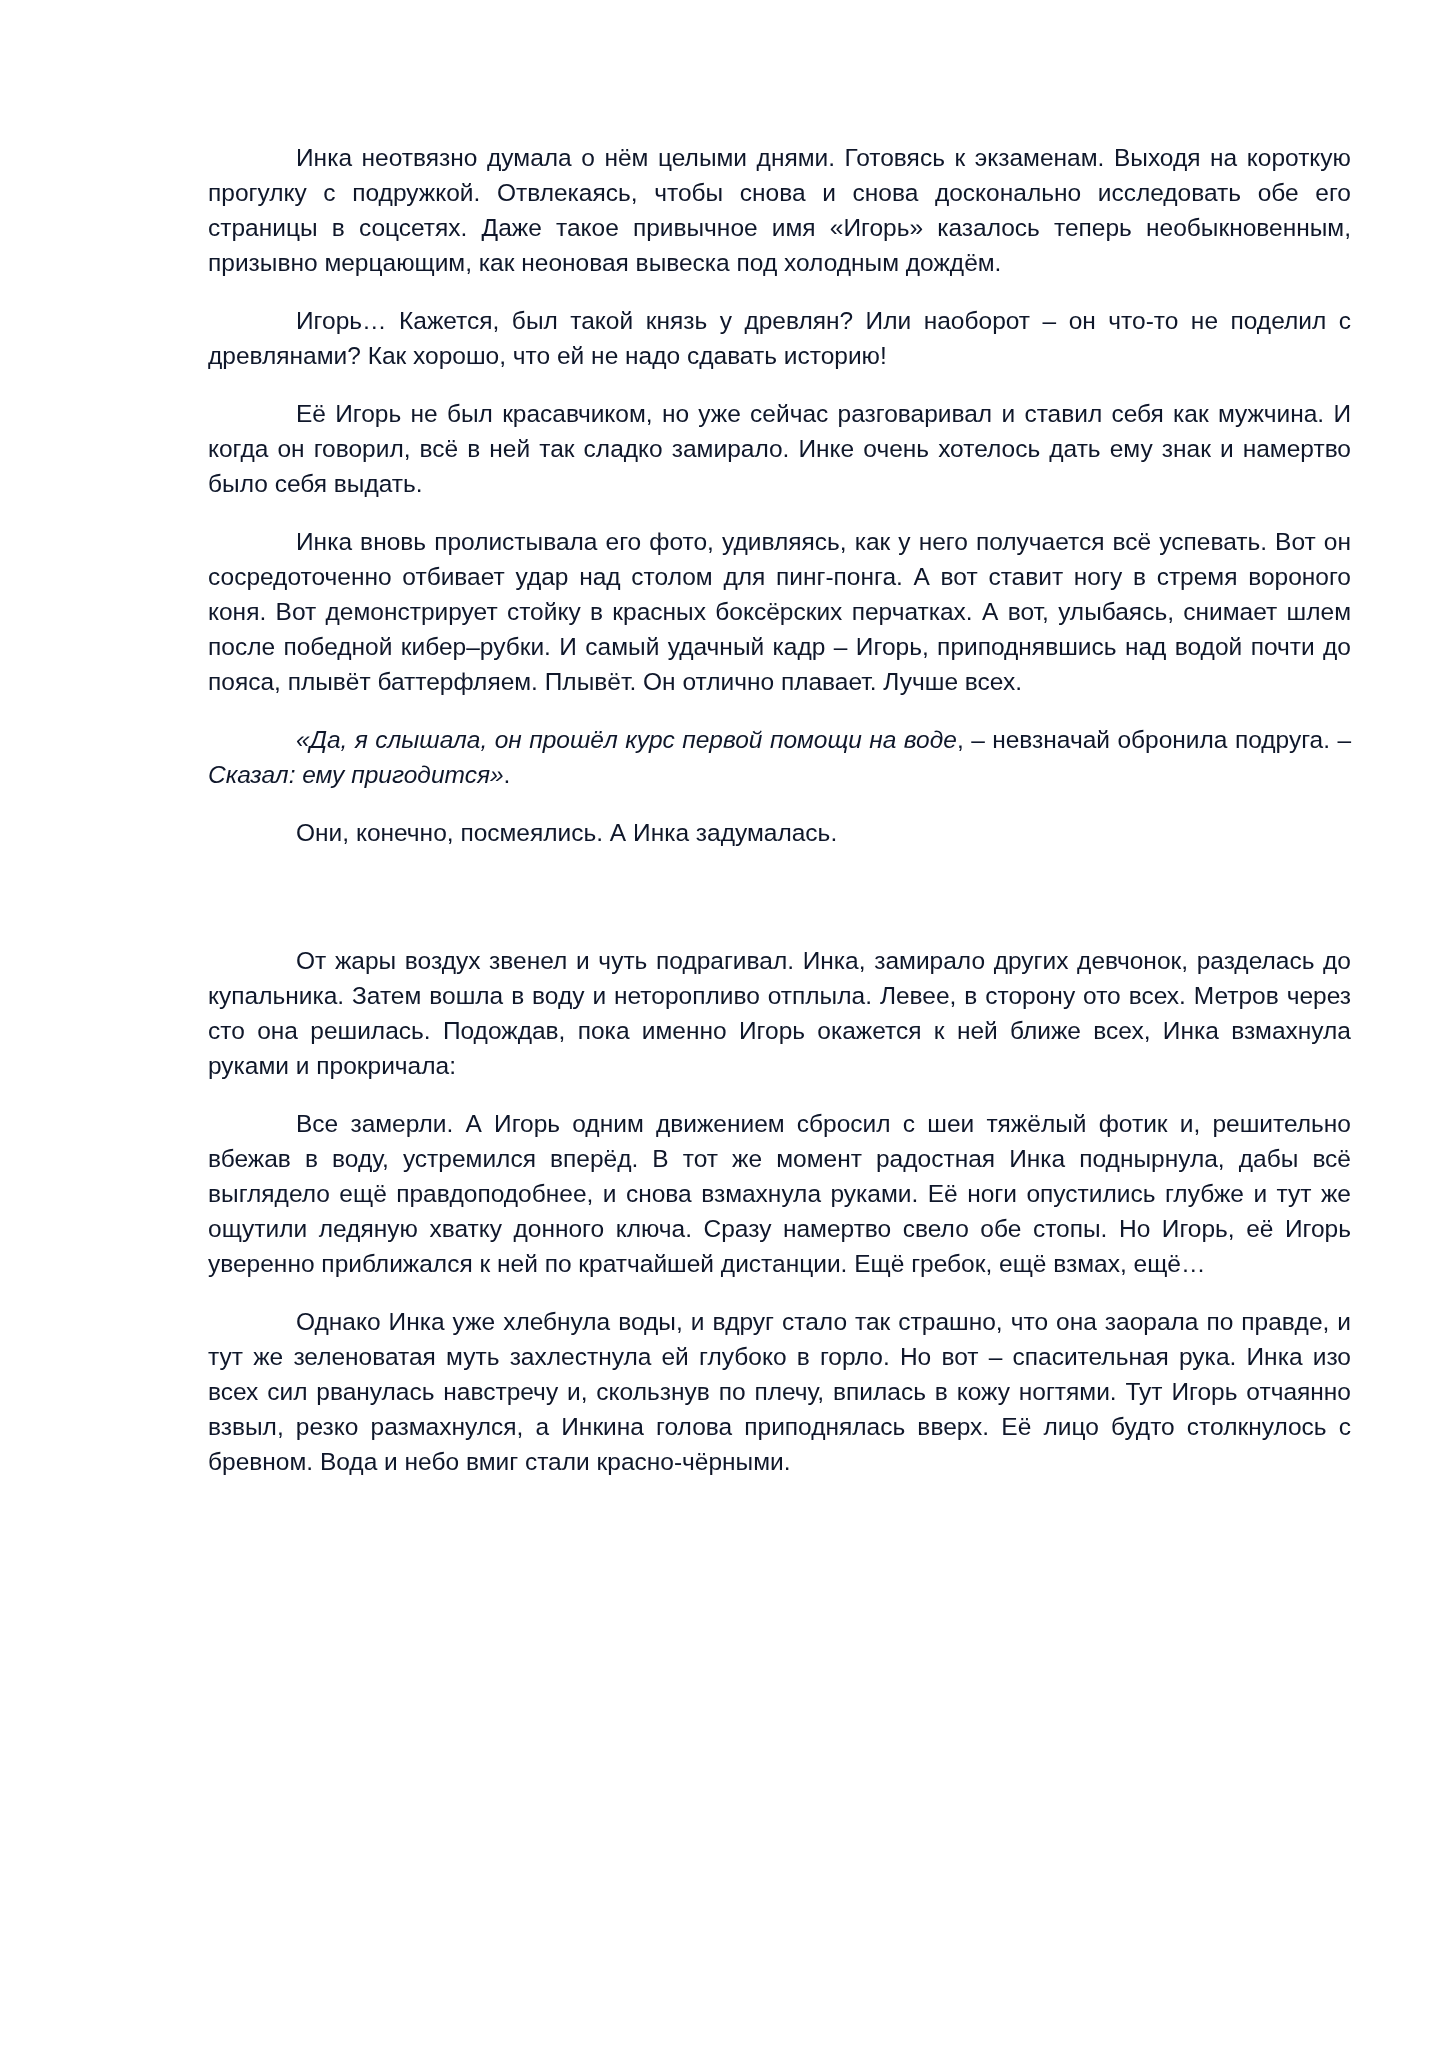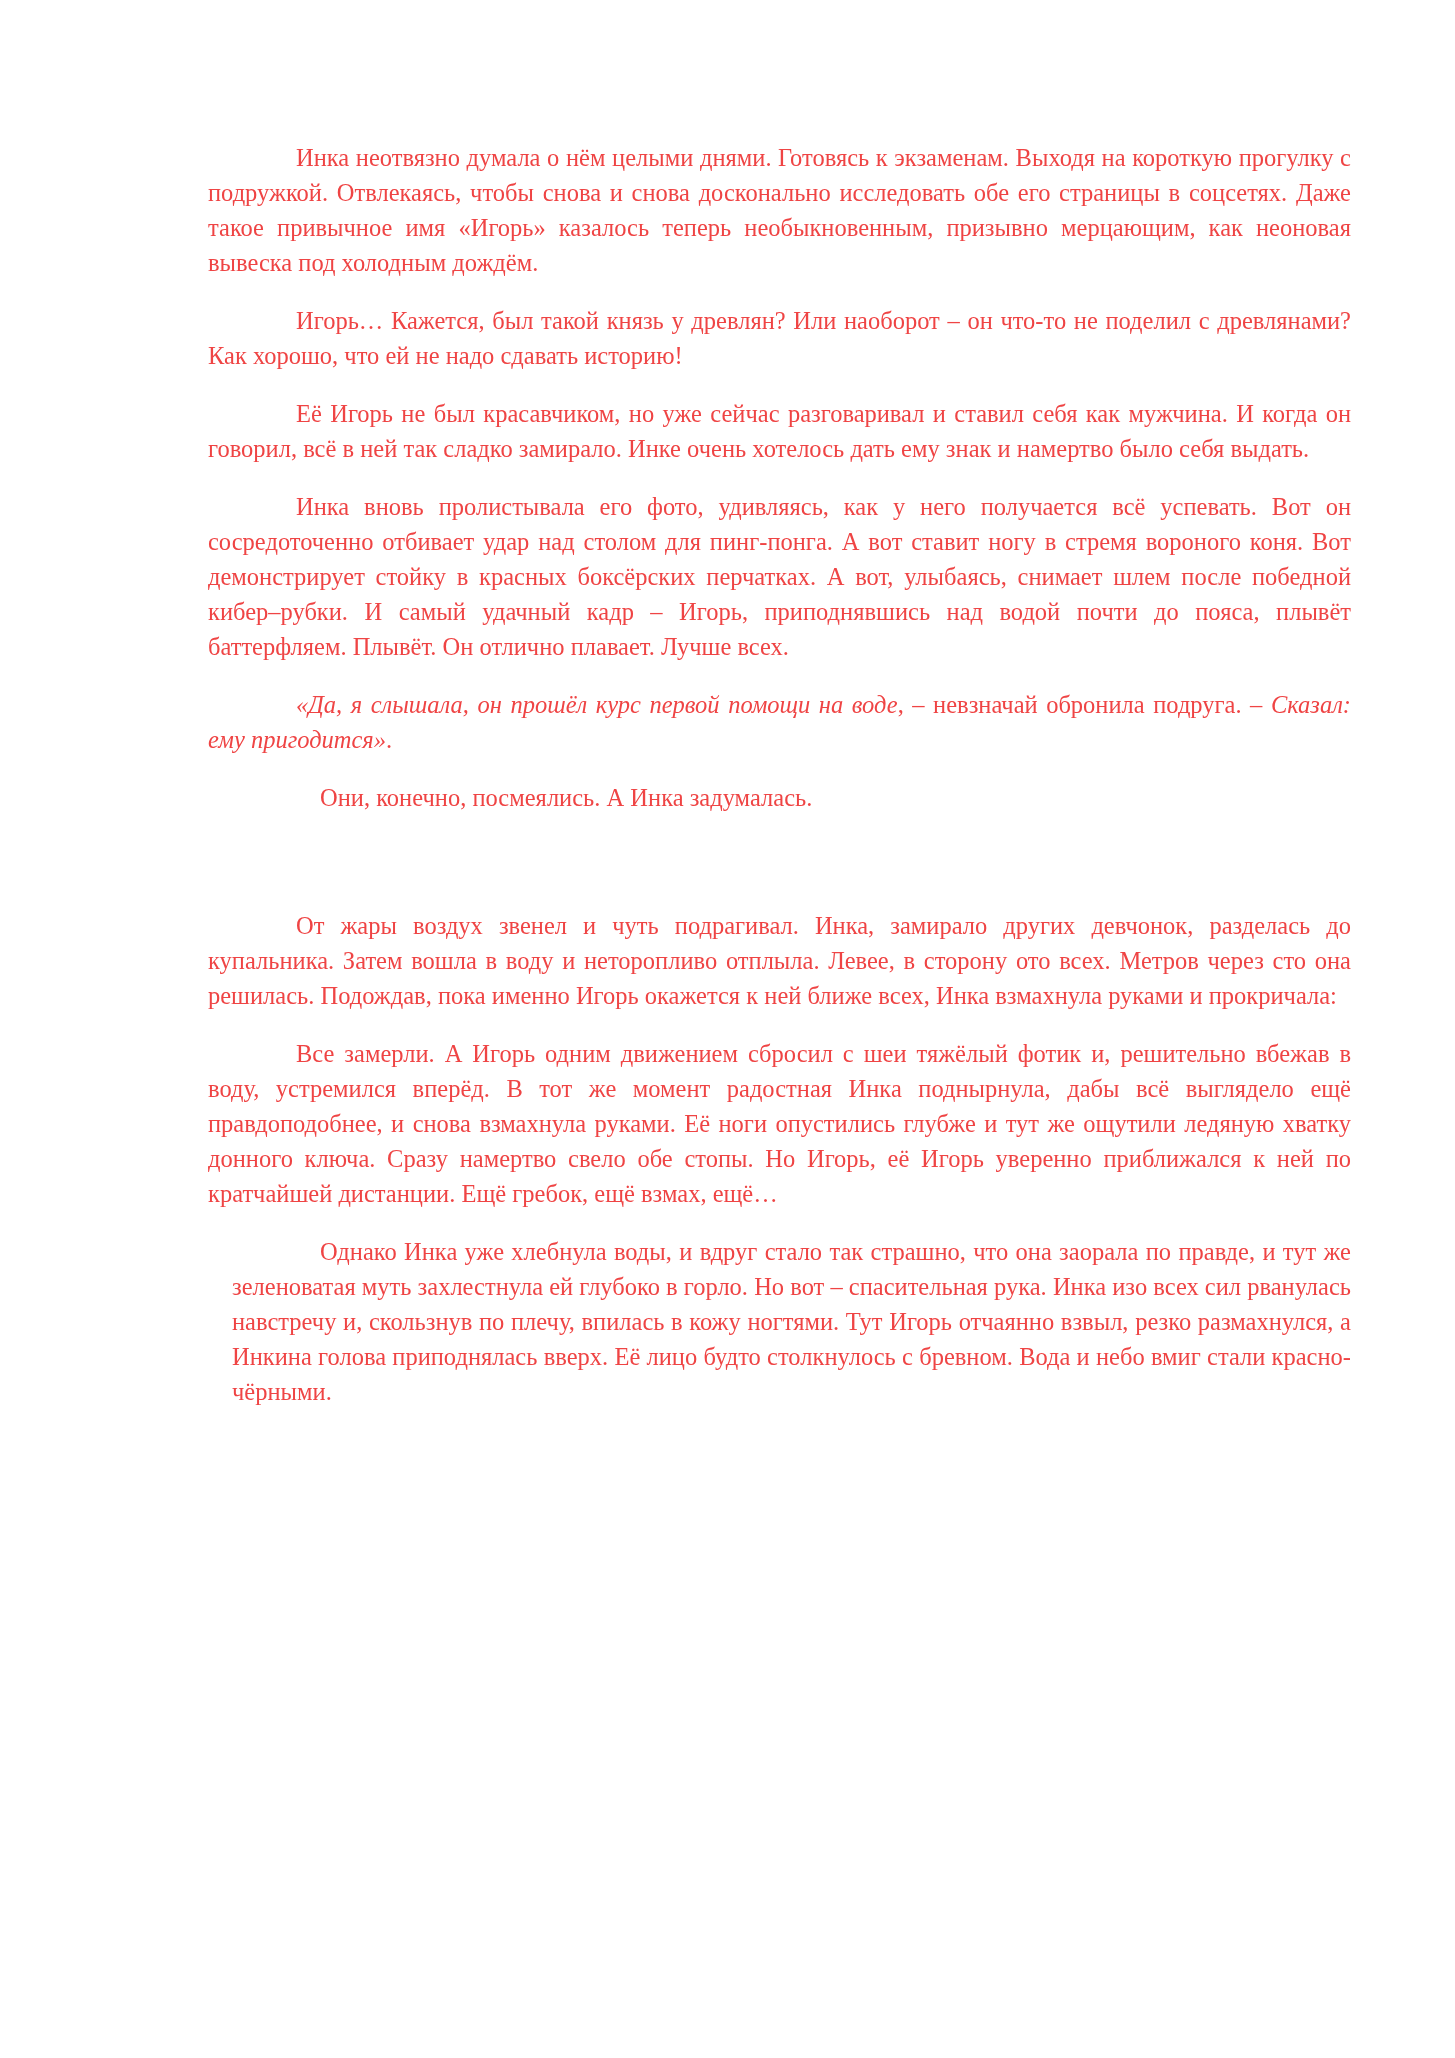--- a/index.html
+++ b/index.html
@@ -11,32 +11,32 @@
     width: 1455px;
     height: 2058px;
     position: relative;
     overflow: hidden;
   }
   .page {
     position: absolute;
     left: 208px;
     top: 140px;
     width: 1143px;
-    font-family: Liberation Serif, serif;
+    font-family: Liberation Sans, sans-serif;
     font-size: 24.5px;
     line-height: 35px;
-    color: #ef4444;
+    color: #0f172a;
   }
   .para {
     margin: 0 0 23px 0;
     text-indent: 88px;
     text-align: justify;
     text-align-last: left;
   }
-  .para.last-of-section { margin-bottom: 0; margin-left: 24px; }
+  .para.last-of-section { margin-bottom: 0; }
   .section-gap { height: 93px; }
   em { font-style: italic; }
 </style>
 </head>
 <body>
 
 <div class="page">
 
   <p class="para">Инка неотвязно думала о нём целыми днями. Готовясь к экзаменам. Выходя на короткую прогулку с подружкой. Отвлекаясь, чтобы снова и снова  досконально исследовать обе его страницы в соцсетях. Даже такое привычное имя «Игорь» казалось теперь необыкновенным, призывно мерцающим, как неоновая вывеска под холодным дождём.</p>
   <p class="para">Игорь… Кажется, был такой князь  у древлян? Или наоборот – он что-то не поделил с древлянами? Как хорошо, что ей не надо сдавать историю!</p>

